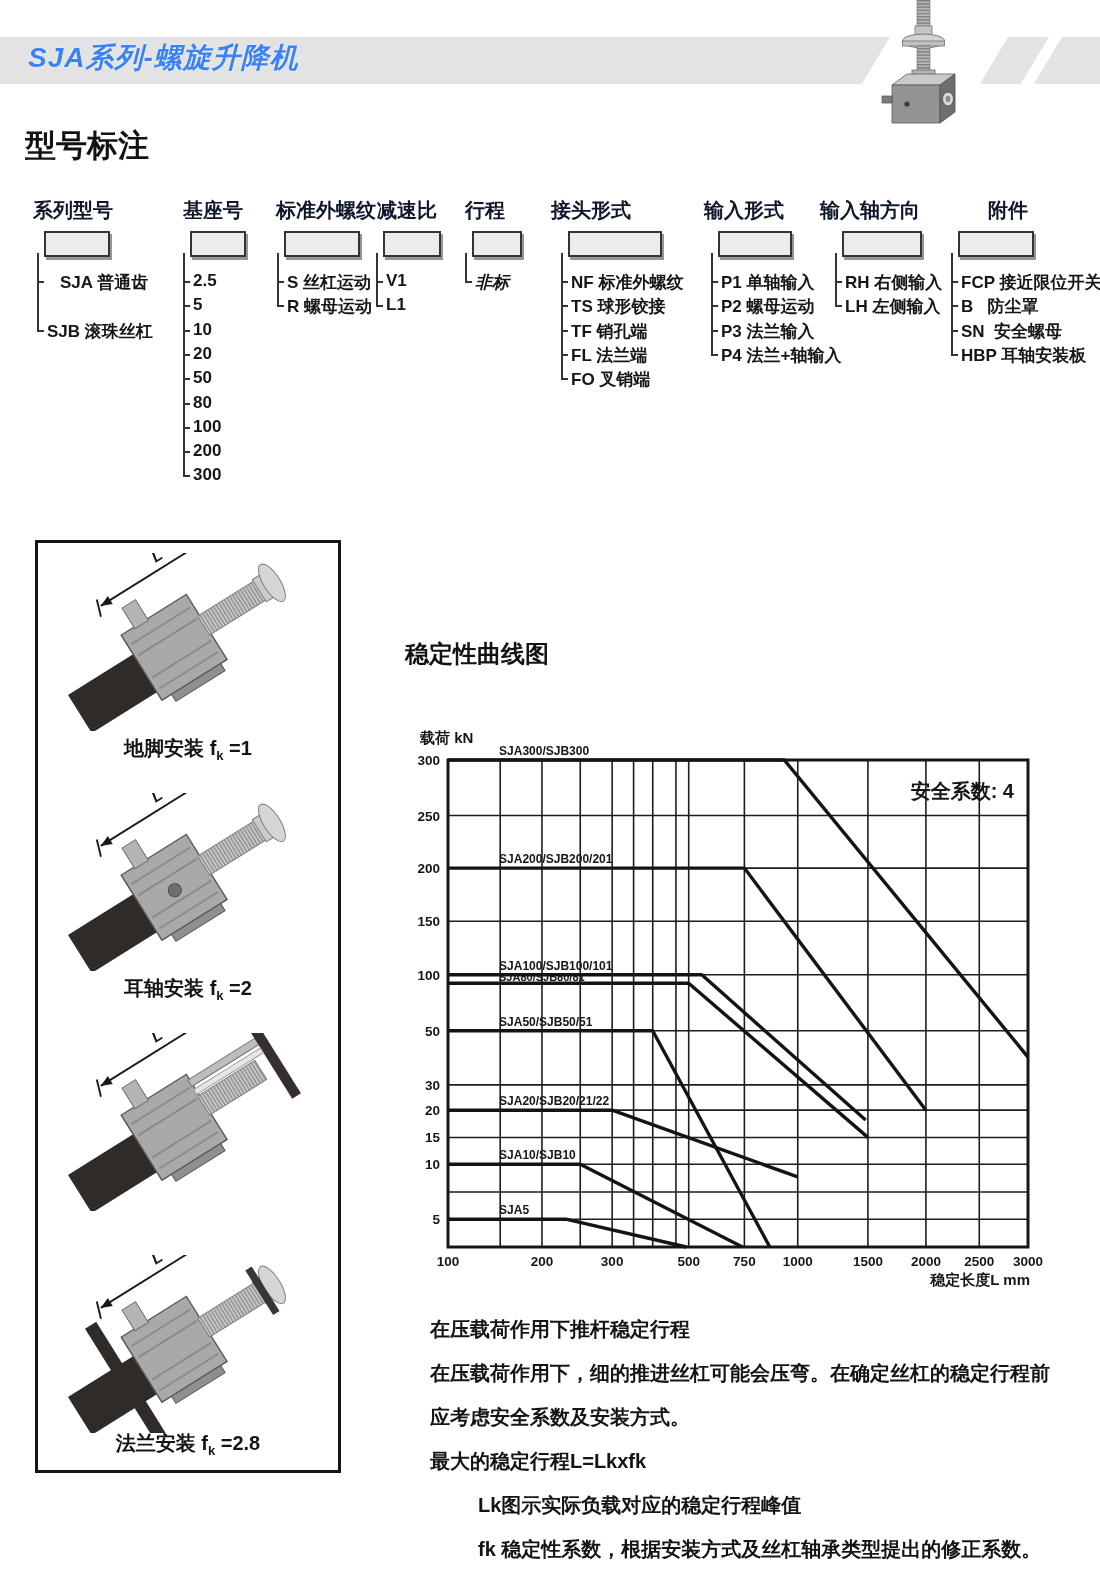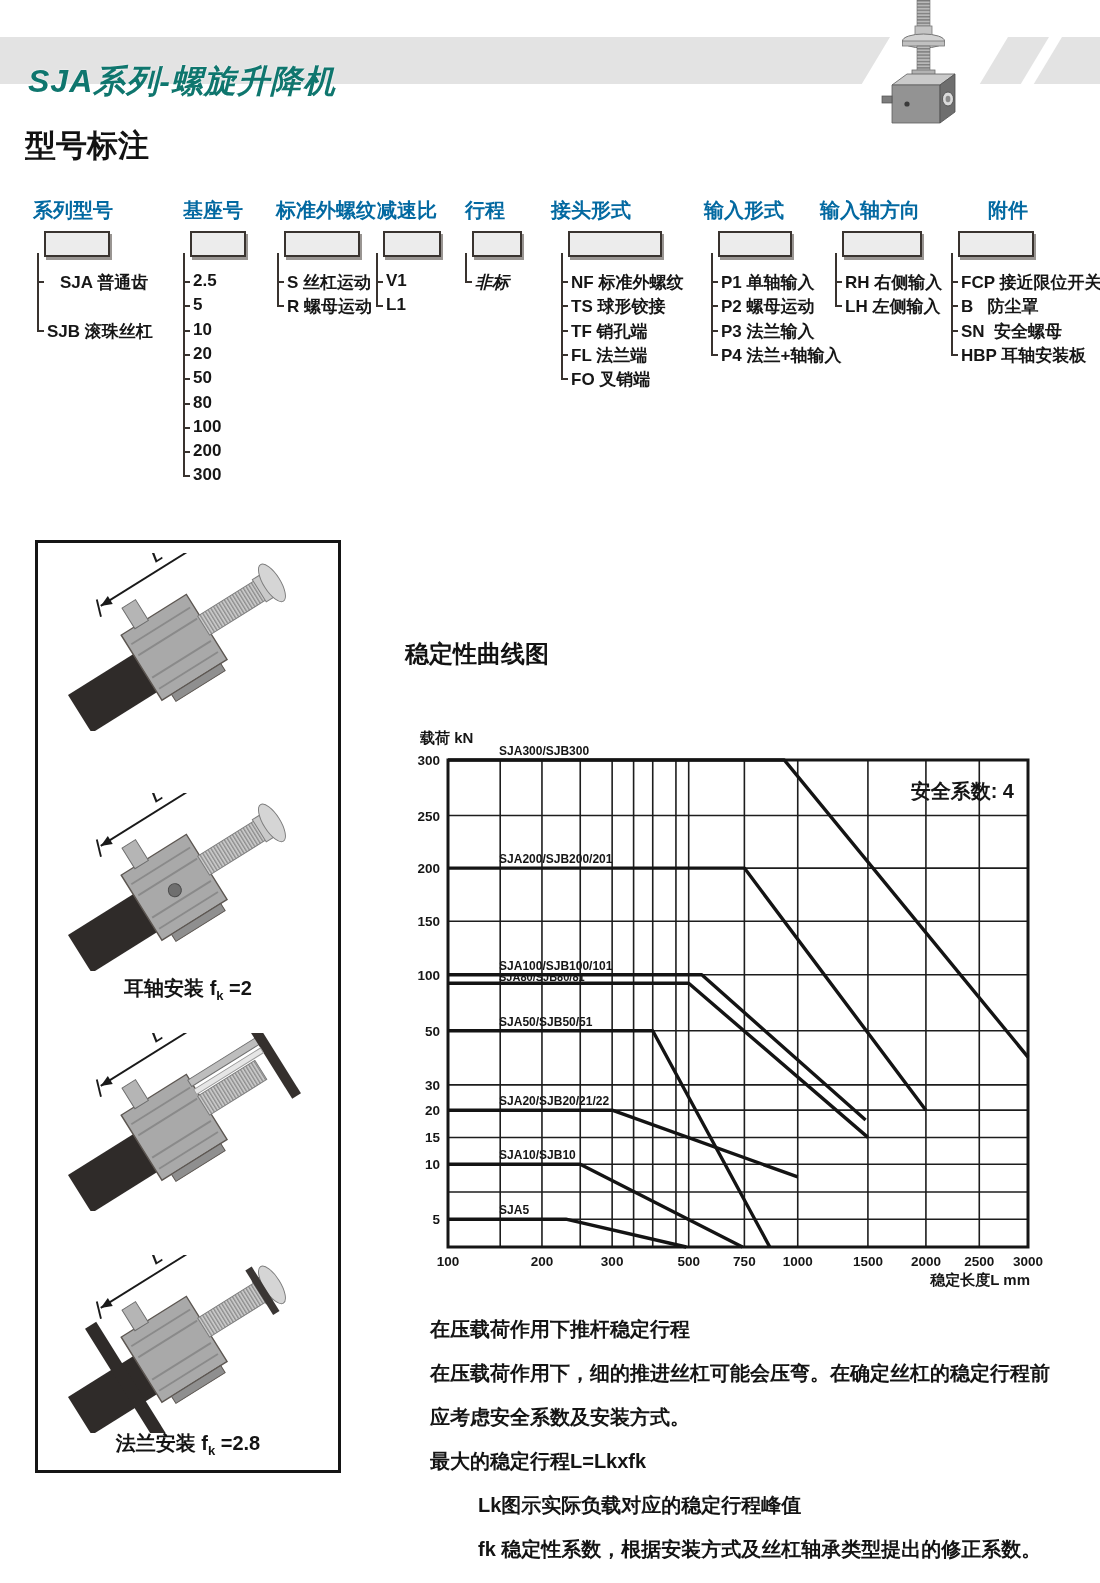--- a/index.html
+++ b/index.html
@@ -3,27 +3,27 @@
 <meta charset="utf-8">
 <style>
   html,body{margin:0;padding:0;background:#fff;}
   .page{position:relative;width:1100px;height:1583px;background:#fff;overflow:hidden;
         font-family:"Liberation Sans","DejaVu Sans",sans-serif;color:#1c1c1c;}
   .banner-strip{position:absolute;background:#e3e3e3;transform-origin:0 0;}
   .banner-main{left:-60px;top:37px;width:950px;height:47px;transform:skewX(-31deg);}
   .banner-right{left:1008px;top:37px;width:220px;height:47px;transform:skewX(-31deg);}
   .banner-slash{position:absolute;left:1052px;top:32px;width:13px;height:58px;background:#fff;
                 transform:skewX(-31deg);transform-origin:0 0;}
-  .page-title{position:absolute;left:28px;top:60px;font-size:32px;font-weight:bold;font-style:italic;
-              letter-spacing:1px;color:#0f766e;text-shadow:0 0 2px #fff;}
+  .page-title{position:absolute;left:28px;top:39px;font-size:28px;font-weight:bold;font-style:italic;
+              letter-spacing:1px;color:#3b82f6;text-shadow:0 0 2px #fff;}
   .sec-model{position:absolute;left:25px;top:125px;margin:0;font-size:31px;font-weight:bold;color:#121212;}
   .sec-chart{position:absolute;left:405px;top:638px;margin:0;font-size:24px;font-weight:bold;color:#121212;}
   .product-img{position:absolute;left:862px;top:0px;z-index:3;}
   
-  .mcol-header{position:absolute;font-size:20px;font-weight:bold;white-space:nowrap;color:#0369a1;}
+  .mcol-header{position:absolute;font-size:20px;font-weight:bold;white-space:nowrap;color:#0f172a;}
   .mcol-box{position:absolute;background:#ececec;border:2px solid #39332f;box-shadow:2px 3px 0 rgba(70,62,56,.55);}
   .mcol-vline{position:absolute;width:0;border-left:2px solid #39332f;}
   .mcol-item{position:absolute;font-size:17px;font-weight:600;white-space:pre;color:#161616;}
   .mcol-tick{position:absolute;height:0;border-top:2px solid #39332f;width:7px;}
   
   #mount-panel{position:absolute;left:35px;top:540px;width:300px;height:927px;border:3px solid #151515;background:#fff;}
   .fig{position:absolute;left:0;width:100%;text-align:center;}
   .fig-label{position:absolute;left:0;width:100%;text-align:center;font-size:20px;font-weight:bold;color:#141414;white-space:nowrap;}
   .fig-label sub{font-size:13px;}
   #chart{position:absolute;left:410px;top:722px;}
@@ -182,20 +182,21 @@
         <line x1="92" y1="116" x2="166" y2="116" stroke="#8a8a8a" stroke-width="2"></line>
         <line x1="92" y1="130" x2="166" y2="130" stroke="#8a8a8a" stroke-width="2"></line>
         <rect x="104" y="36" width="17" height="26" fill="#b5b5b5" stroke="#6d6d6d"></rect>
         <rect x="100" y="142" width="62" height="9" fill="#8f8f8f" stroke="#5c5651"></rect>
         <rect x="168" y="86" width="72" height="24" fill="url(#jthr0)" stroke="#7c7c7c"></rect>
         <rect x="238" y="84" width="12" height="28" fill="#c9c9c9" stroke="#7c7c7c"></rect>
        <ellipse cx="254" cy="98" rx="9" ry="23" fill="#d5d5d5" stroke="#7c7c7c"></ellipse>
 
       </g>
     </svg></div>
+      <div class="fig-label" style="top: 192px;">地脚安装 f<sub>k</sub> =1</div>
       <div class="fig" style="top: 250px;">
     <svg width="296" height="178" viewBox="0 0 300 190">
       <defs>
             <pattern id="jthr1" width="3.4" height="22" patternUnits="userSpaceOnUse">
         <rect width="3.4" height="22" fill="#c8c8c8"></rect>
               <rect width="1.4" height="22" fill="#8d8d8d"></rect>
       </pattern>
           </defs>
       <g transform="translate(4,-6) rotate(-32 140 100)">
         <line x1="86" y1="22" x2="252" y2="22" stroke="#1a1a1a" stroke-width="2"></line>

